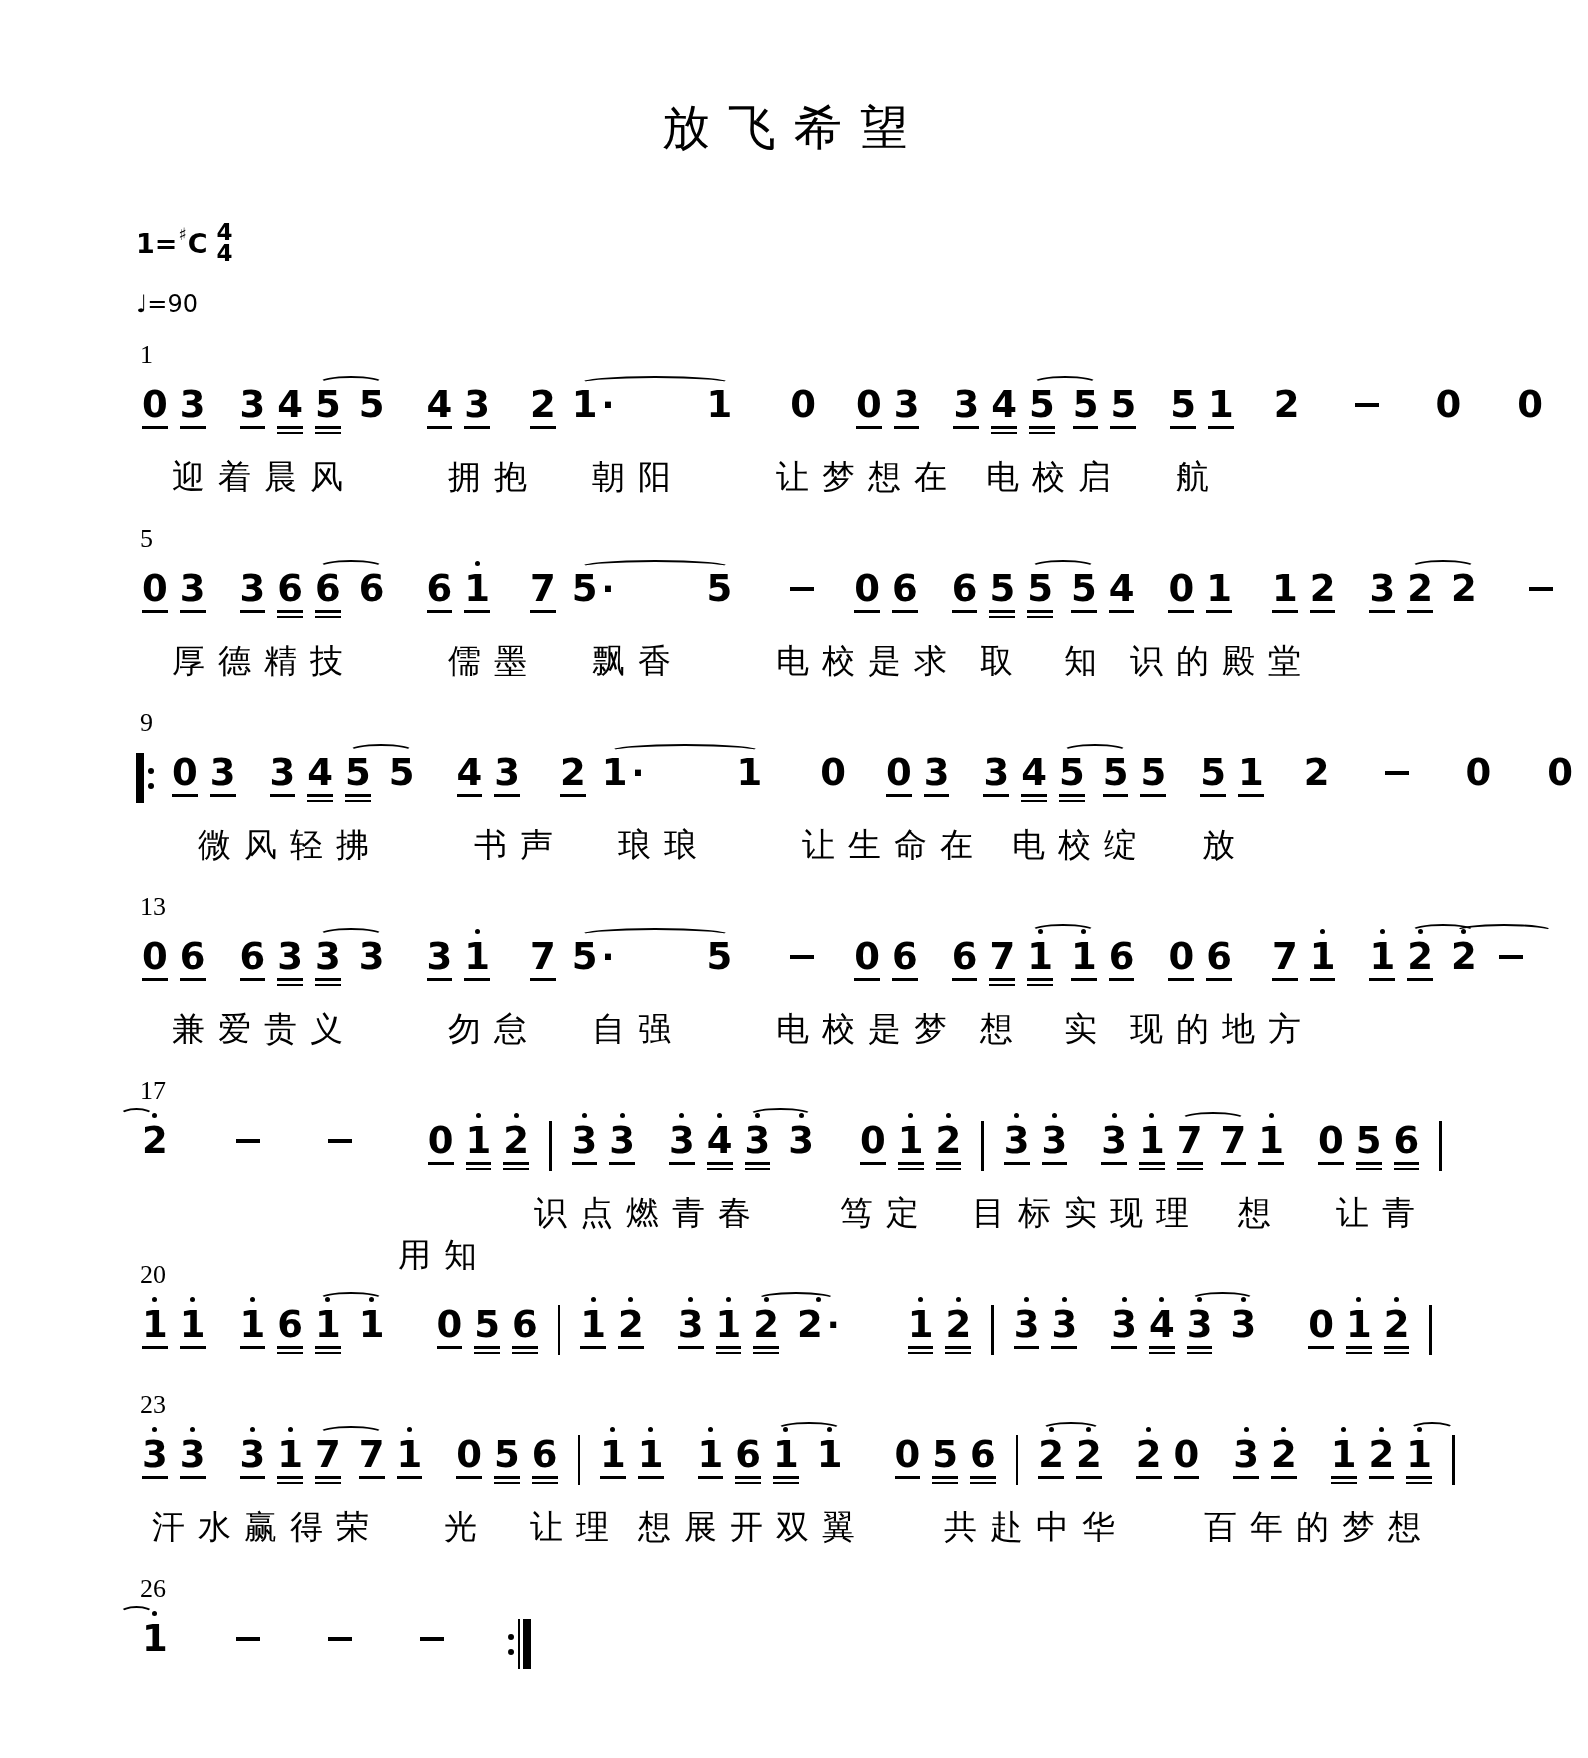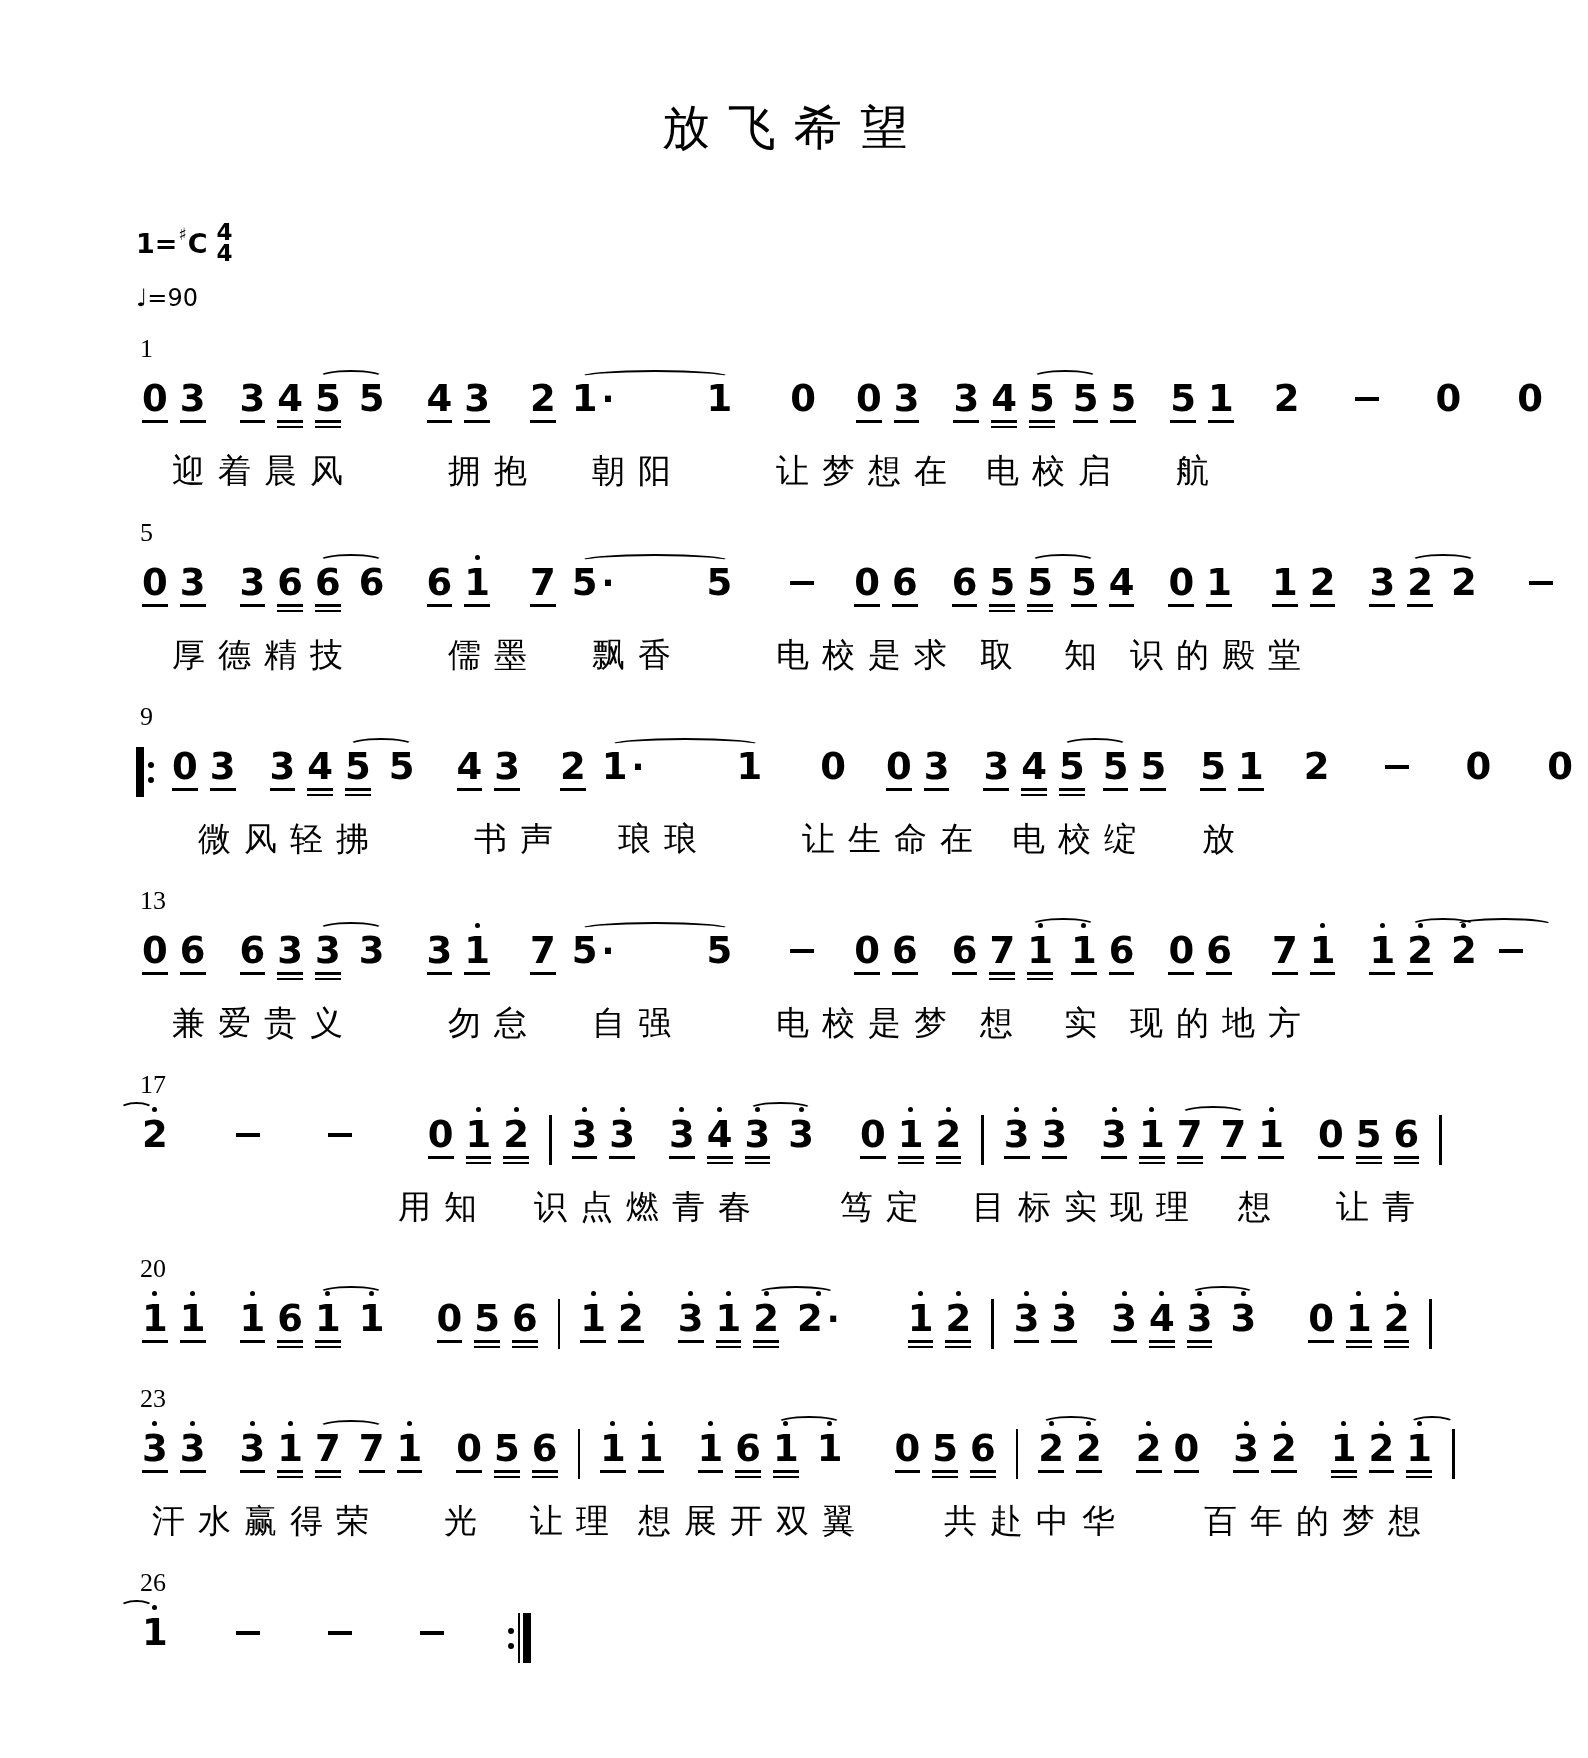--- a/index.html
+++ b/index.html
@@ -14,21 +14,21 @@
   .music{margin-left:136px;margin-right:110px;}
   .keyline{
     margin-top:62px;font-family:"DejaVu Sans",sans-serif;font-weight:bold;
     font-size:27px;display:flex;align-items:center;line-height:1;
   }
   .sharp{font-size:17px;position:relative;top:-9px;margin:0 1px;}
   .meter{
     display:inline-flex;flex-direction:column;margin-left:9px;
     font-size:23px;line-height:0.92;text-align:center;font-weight:bold;
   }
-  .tempoline{margin-top:22px;font-size:24px;font-family:"DejaVu Sans",sans-serif;line-height:1;}
+  .tempoline{margin-top:28px;font-size:24px;font-family:"DejaVu Sans",sans-serif;line-height:1;}
   .system{margin-top:22px;}
   .mnum{font-size:26px;font-family:"Liberation Serif",serif;margin-left:4px;height:34px;line-height:34px;}
   .notesrow{display:flex;align-items:flex-start;position:relative;height:74px;}
   .tok{display:flex;flex-direction:column;align-items:center;padding:0 6px;}
   .hd{height:14px;display:flex;align-items:center;justify-content:center;}
   .hdot{width:5px;height:5px;border-radius:50%;background:#000;}
   .dg{
     font-family:"DejaVu Sans",sans-serif;font-weight:bold;font-size:37px;
     line-height:1;display:flex;align-items:center;
   }
@@ -1082,21 +1082,21 @@
                 <div class="ul"></div>
                 <div class="ul"></div>
               </div>
             </div>
             <div class="bar"></div>
             <div class="arc" style="left: -16px; width: 33.1px; top: 0px;"></div>
             <div class="arc" style="left: 612.5px; width: 63.9px; top: 0px;"></div>
             <div class="arc" style="left: 1044.5px; width: 64.9px; top: 4px;"></div>
           </div>
           <div class="lyricsrow">
-            <span class="lyr" style="margin-left: 262px;">用知</span>
+            <span class="lyr" style="margin-left: 262px; margin-top: 42px;">用知</span>
             <span class="lyr" style="margin-left: 44px;">识点燃青春</span>
             <span class="lyr" style="margin-left: 76px;">笃定</span>
             <span class="lyr" style="margin-left: 40px;">目标实现理</span>
             <span class="lyr" style="margin-left: 36px;">想</span>
             <span class="lyr" style="margin-left: 52px;">让青</span>
           </div>
         </div>
         <div class="system">
           <div class="mnum">20</div>
           <div class="notesrow">

